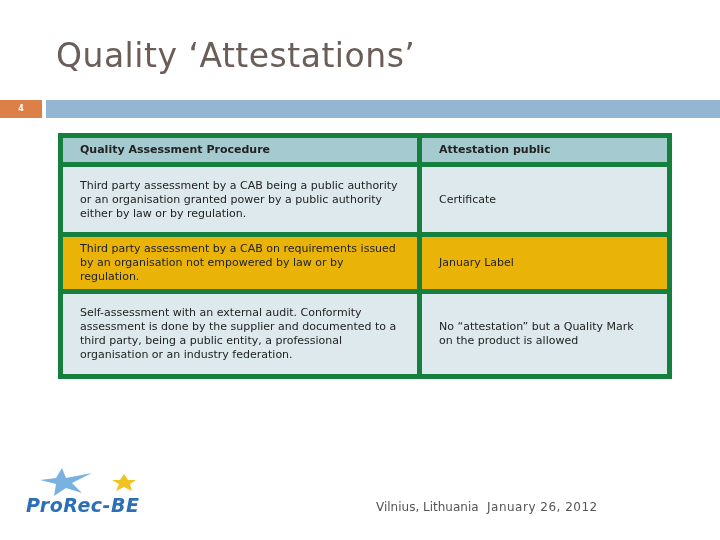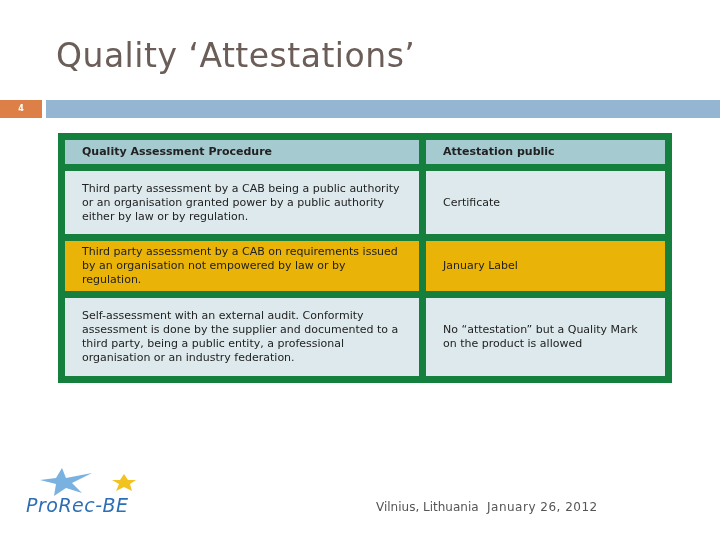--- a/index.html
+++ b/index.html
@@ -22,36 +22,36 @@
     .topbar {
       position: absolute; left: 46px; top: 100px; width: 674px; height: 18px;
       background: #94b6d2;
     }
     table.att {
       position: absolute; left: 58px; top: 133px; width: 614px;
       border-collapse: collapse;
       font-size: 11px; color: #222;
     }
     table.att th, table.att td {
-      border: 7px solid #15803d;
+      border: 5px solid #15803d;
       padding: 0 17px; vertical-align: middle; text-align: left;
       line-height: 14px;
     }
     table.att th {
       background: #a5cad0; font-weight: bold; height: 24px; font-size: 11px;
     }
     table.att td.c1 { width: 320px; }
     tr.dark td { background: #dde9ec; }
     tr.light td { background: #eab308; }
     .logo {
       position: absolute; left: 24px; top: 466px; width: 130px; height: 52px;
     }
     .logo-text {
       position: absolute; left: 2px; top: 28px;
-      font-family: "DejaVu Sans", sans-serif; font-style: italic; font-weight: normal;
+      font-family: "DejaVu Sans", sans-serif; font-style: italic; font-weight: bold;
       font-size: 19px; color: #2c6fb5; letter-spacing: 0.5px;
     }
     .footer-loc {
       position: absolute; left: 376px; top: 500px; font-size: 12px; color: #555;
     }
     .footer-date {
       position: absolute; left: 487px; top: 500px; font-size: 12px; color: #555;
       letter-spacing: 0.5px;
     }
   </style>

